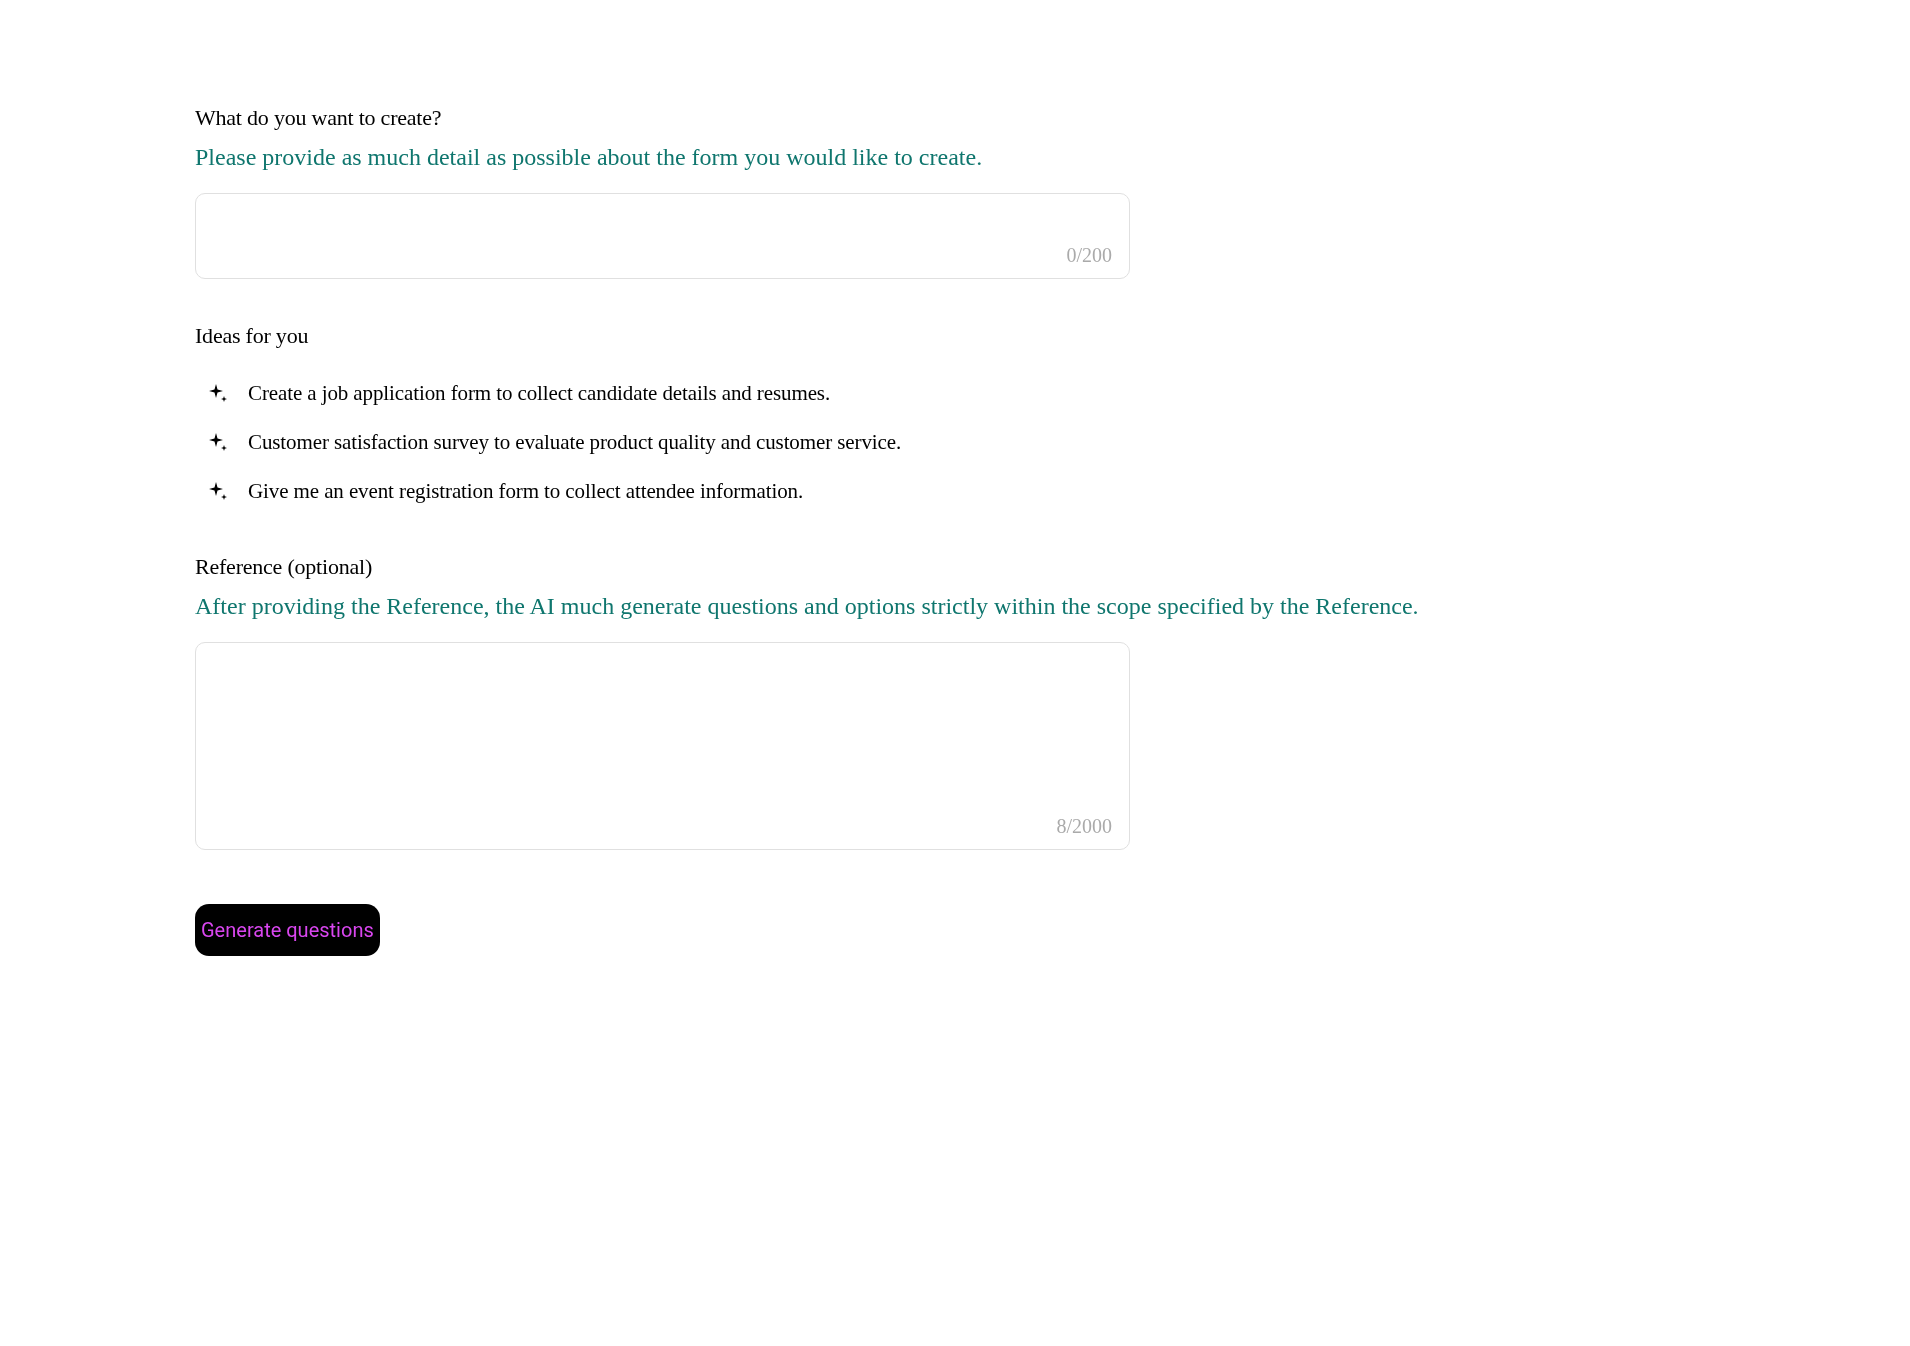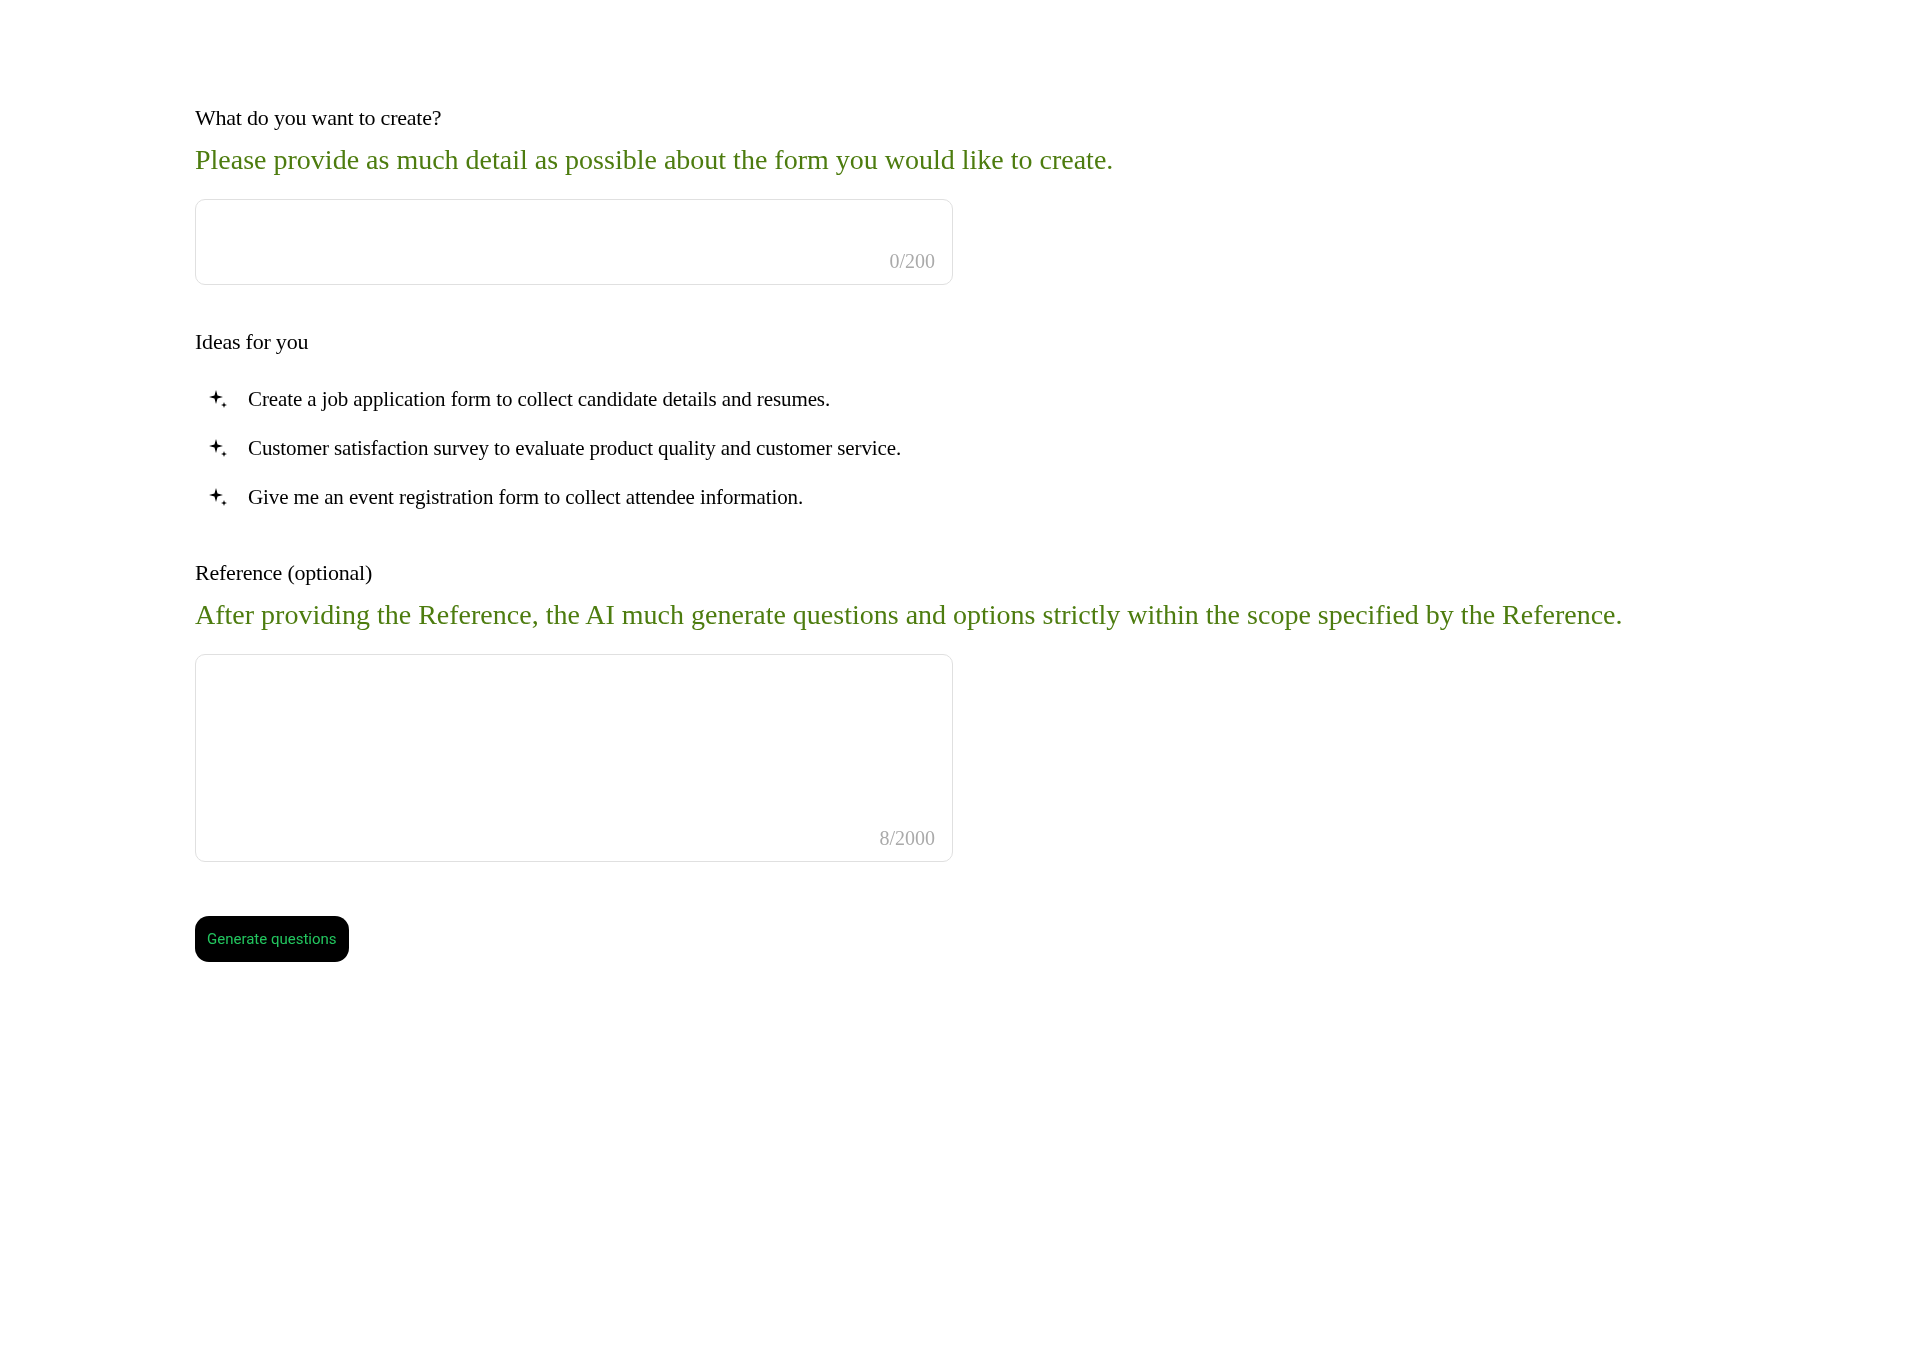--- a/index.html
+++ b/index.html
@@ -23,30 +23,30 @@
 
     .section-title {
       font-size: 22px;
       font-weight: 500;
       color: #000000;
       margin-bottom: 8px;
       letter-spacing: -0.01em;
     }
 
     .section-description {
-      font-size: 28px;
+      font-size: 24px;
       font-weight: 400;
-      color: #4d7c0f;
+      color: #0f766e;
       margin-bottom: 18px;
       line-height: 1.5;
     }
 
     .textarea-wrapper {
       position: relative;
-      width: 758px;
+      width: 935px;
     }
 
     .textarea {
       width: 100%;
       border: 1px solid #e0e0e0;
       border-radius: 10px;
       padding: 16px;
       font-size: 18px;
       font-family: inherit;
       resize: none;
@@ -96,25 +96,25 @@
 
     .idea-text {
       font-size: 21px;
       font-weight: 400;
       color: #000000;
       letter-spacing: -0.005em;
     }
 
     .generate-button {
       background: #000000;
-      color: #22c55e;
+      color: #d946ef;
       border: none;
       border-radius: 14px;
-      padding: 14px 12px;
-      font-size: 15px;
+      padding: 14px 6px;
+      font-size: 20px;
       font-weight: 400;
       cursor: pointer;
       font-family: inherit;
       margin-top: 22px;
     }
 
     .ideas-section {
       margin-top: 40px;
       margin-bottom: 38px;
     }

